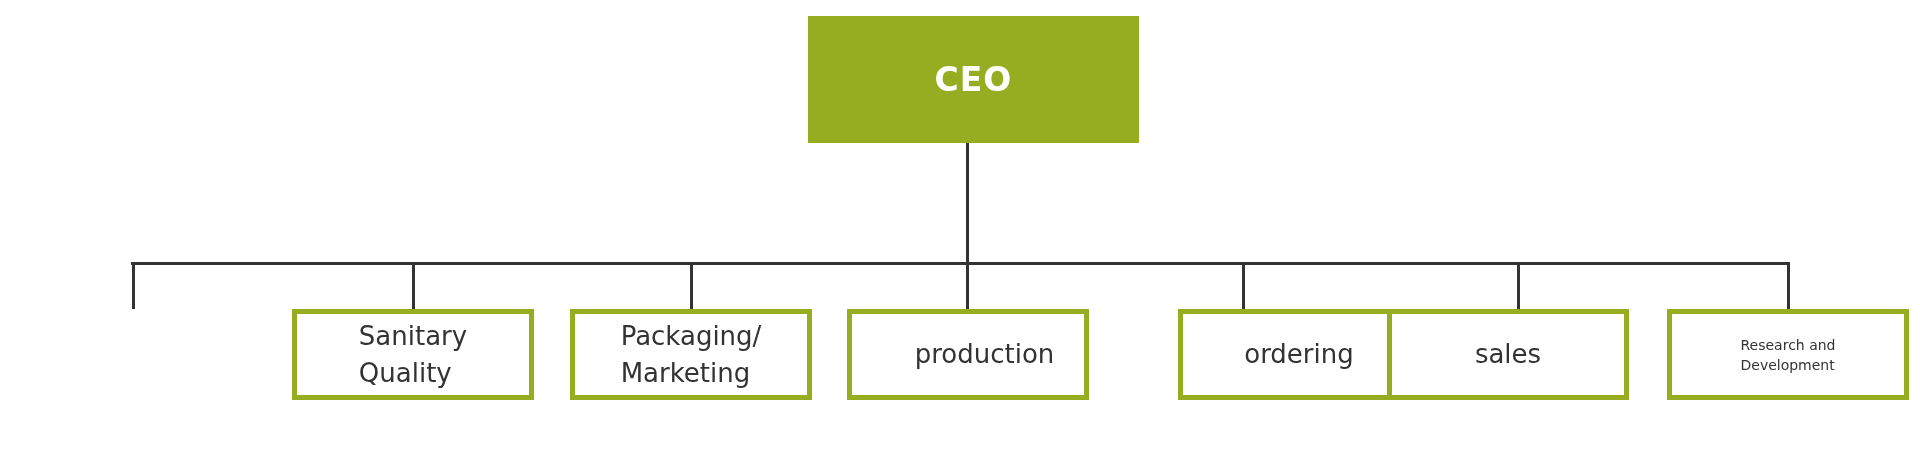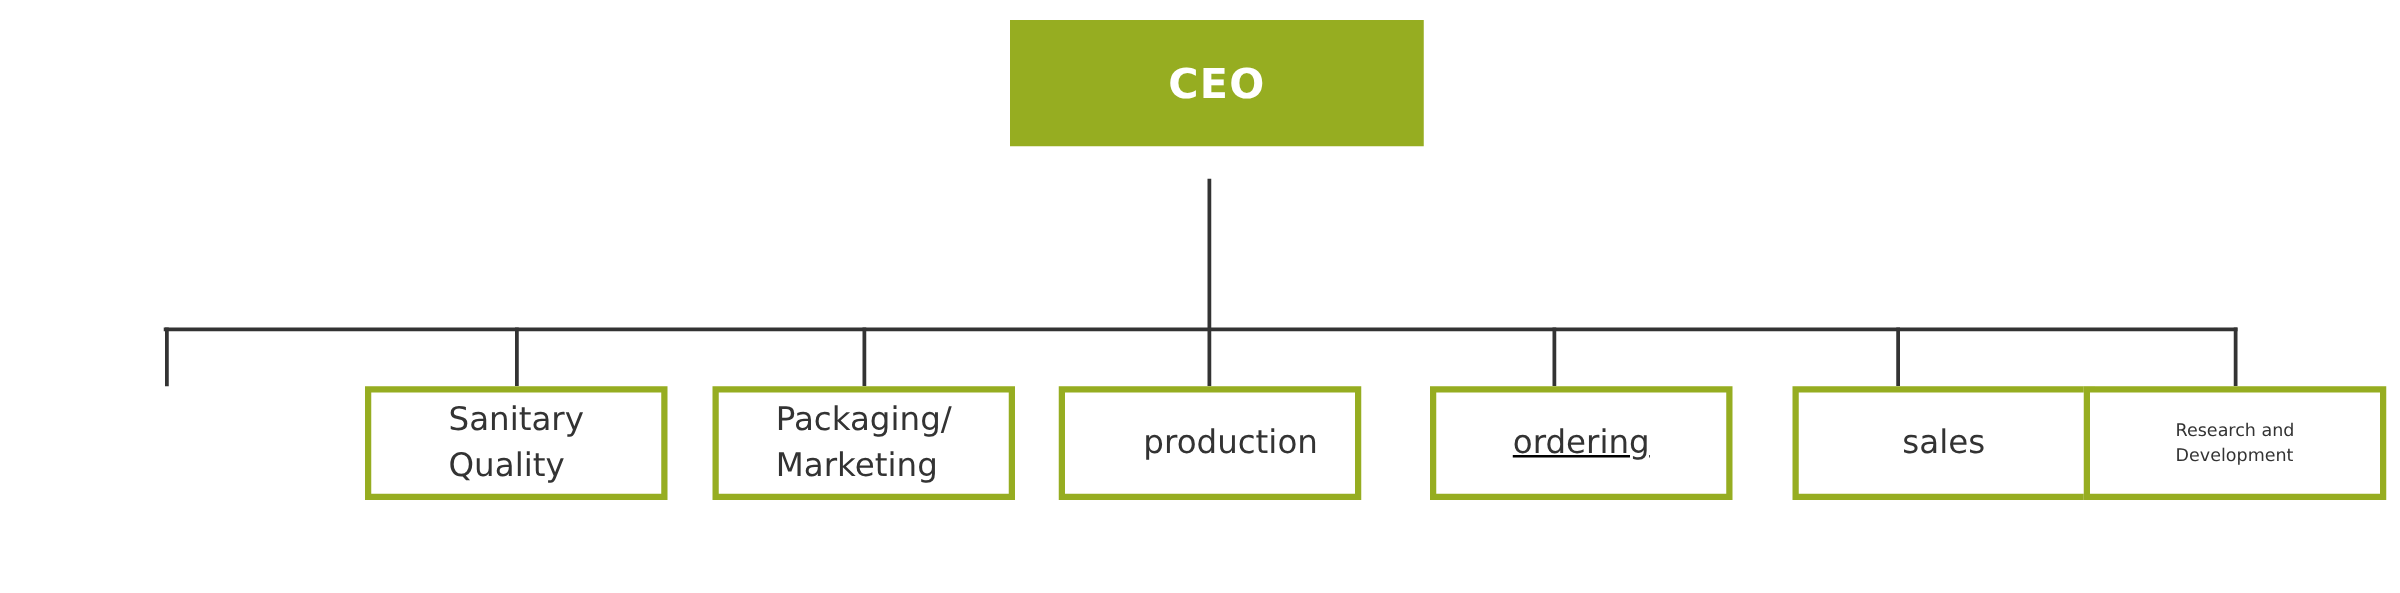--- a/index.html
+++ b/index.html
@@ -20,21 +20,21 @@
     background: var(--bg);
     overflow: hidden;
   }
 
   
   .root-node {
     position: absolute;
     left: 808px;
     top: 16px;
     width: 331px;
-    height: 101px;
+    height: 127px;
     background: var(--accent-green);
     display: flex;
     align-items: center;
     justify-content: center;
   }
   .root-node .root-label {
     color: var(--root-text);
     font-size: 33px;
     font-weight: bold;
     letter-spacing: 1px;
@@ -76,22 +76,22 @@
     white-space: pre-line;
   }
   .child.small .child-label {
     font-size: 14px;
     line-height: 20px;
   }
   .child-1 { left: 12px;  }
   .child-2 { left: 292px; }
   .child-3 { left: 570px; }
   .child-4 { left: 847px; padding-left: 33px; }
-  .child-5 { left: 1144px; text-decoration: underline; }
-  .child-6 { left: 1434px; }
+  .child-5 { left: 1178px; }
+  .child-6 { left: 1387px; }
   .child-7 { left: 1667px; }
 </style>
 </head>
 <body>
 
 <div class="stage">
 
   <div class="root-node">
     <span class="root-label">CEO</span>
   </div>

